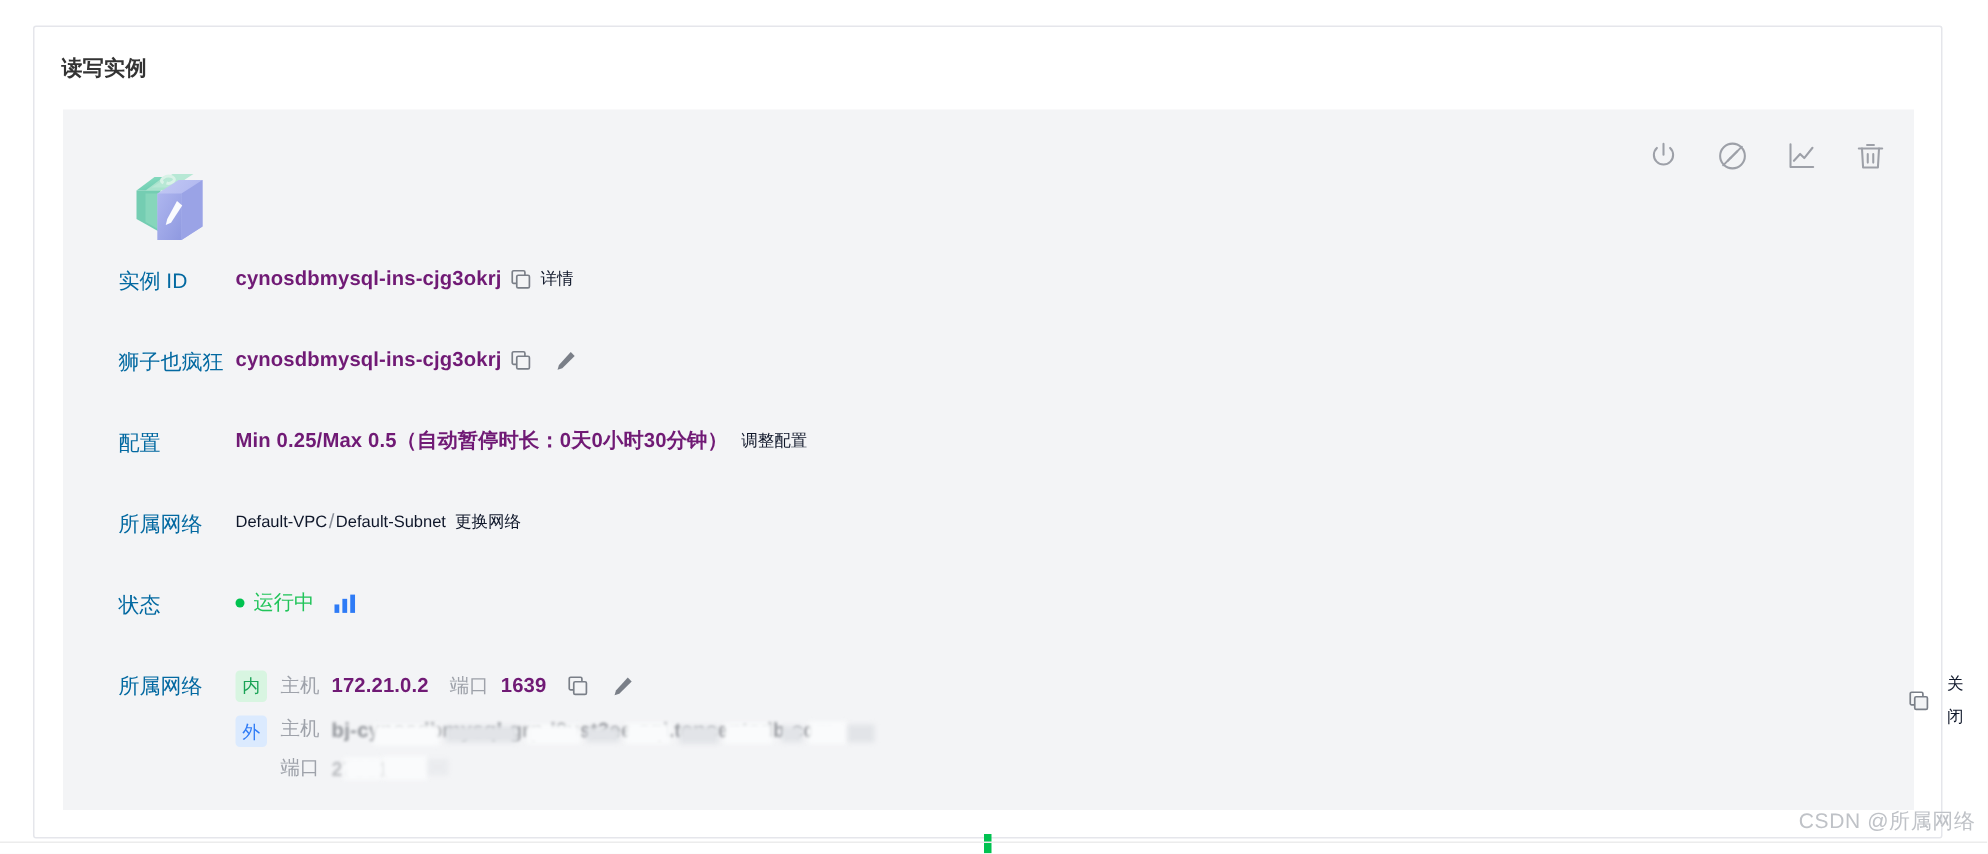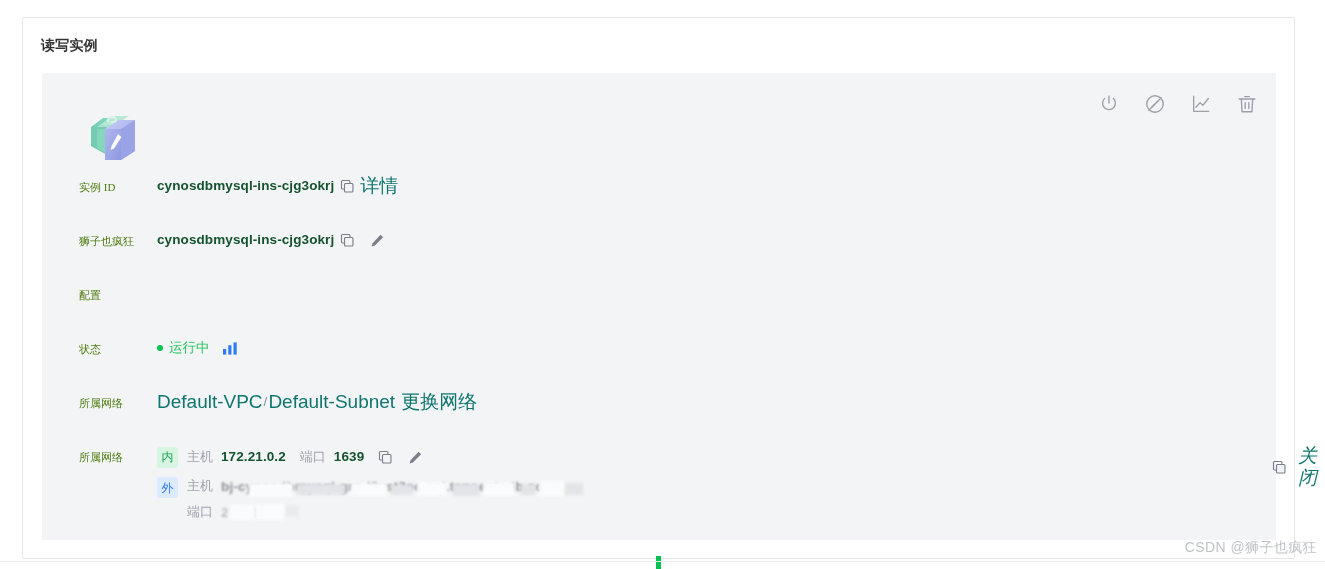--- a/index.html
+++ b/index.html
@@ -89,43 +89,42 @@
     position: relative;
     display: flex;
     align-items: flex-start;
     padding-left: 37px;
     min-height: 28px;
     margin-bottom: 26px;
   }
   .row-label {
     width: 78px;
     flex: 0 0 78px;
-    font-size: 11px;
-    color: #4d7c0f;
+    font-size: 14px;
+    color: #0369a1;
     line-height: 22px;
     padding-top: 1px;
-    font-family: Liberation Serif, serif;
   }
   .row-value {
     font-size: 13.5px;
     color: #1f2329;
     line-height: 22px;
     display: flex;
     align-items: center;
     flex-wrap: wrap;
   }
   .val-strong {
     font-weight: bold;
-    color: #14532d;
+    color: #701a75;
     letter-spacing: 0.1px;
   }
   .link {
-    color: #0f766e;
+    color: #0f172a;
     cursor: pointer;
-    font-size: 19px;
+    font-size: 11px;
   }
   .link-sep { color: #8a8f99; margin: 0 1px; }
 
   .icon-btn {
     display: inline-flex;
     align-items: center;
     justify-content: center;
     width: 16px;
     height: 16px;
     margin: 0 5px;
@@ -196,21 +195,20 @@
     filter: blur(1.6px);
   }
   .blk.g { background: #e2e4e8; }
 
   .close-area {
     position: absolute;
     left: 1110px;
     top: 0px;
     display: flex;
     align-items: center;
-    font-style: italic;
   }
 
   
   .green-tick {
     position: absolute;
     left: 656px;
     top: 556px;
     width: 5px;
     height: 13px;
     background: #00c250;
@@ -340,44 +338,48 @@
             <span class="icon-btn" style="margin-left:9px;">
               <svg viewBox="0 0 16 16" width="15" height="15" fill="none" stroke="currentColor" stroke-width="1.3" stroke-linejoin="round">
                 <path d="M11.2 1.8 L14 4.6 L5.2 13.4 L1.8 14.4 L2.8 11 Z" fill="currentColor" stroke="none"></path>
               </svg>
             </span>
           </div>
         </div>
 
         <div class="row">
           <div class="row-label">配置</div>
+          <div class="row-value">
+            <span class="val-strong">Min 0.25/Max 0.5（自动暂停时长：0天0小时30分钟）</span>
+            <span class="link" style="margin-left:9px;">调整配置</span>
+          </div>
+        </div>
+
+        <div class="row">
+          <div class="row-label">所属网络</div>
+          <div class="row-value">
+            <span class="link">Default-VPC</span>
+            <span class="link-sep">/</span>
+            <span class="link">Default-Subnet</span>
+            <span class="link" style="margin-left:6px;">更换网络</span>
+          </div>
         </div>
 
         <div class="row">
           <div class="row-label">状态</div>
           <div class="row-value">
             <span class="status-dot"></span>
             <span class="status-text">运行中</span>
             <span class="bar-chart-icon">
               <svg viewBox="0 0 18 16" width="17" height="15">
                 <rect x="1" y="8.5" width="3.4" height="6" fill="#2e7bf6"></rect>
                 <rect x="6.6" y="4.5" width="3.4" height="10" fill="#2e7bf6"></rect>
                 <rect x="12.2" y="1.5" width="3.4" height="13" fill="#2e7bf6"></rect>
               </svg>
             </span>
-          </div>
-        </div>
-
-        <div class="row">
-          <div class="row-label">所属网络</div>
-          <div class="row-value">
-            <span class="link">Default-VPC</span>
-            <span class="link-sep">/</span>
-            <span class="link">Default-Subnet</span>
-            <span class="link" style="margin-left:6px;">更换网络</span>
           </div>
         </div>
 
         <div class="row" style="margin-bottom:0;">
           <div class="row-label">所属网络</div>
           <div class="row-value" style="position:relative; width:1100px; align-items:flex-start;">
             <div class="addr-block">
 
               <div class="addr-line">
                 <span class="badge badge-in">内</span>
@@ -443,15 +445,15 @@
           </div>
         </div>
 
       </div>
 
     </div>
   </div>
 
   <div class="green-tick"></div>
   <div class="bottom-rule"></div>
-  <div class="watermark">CSDN @狮子也疯狂</div>
+  <div class="watermark">CSDN @所属网络</div>
 
 </div>
 
 </body></html>

